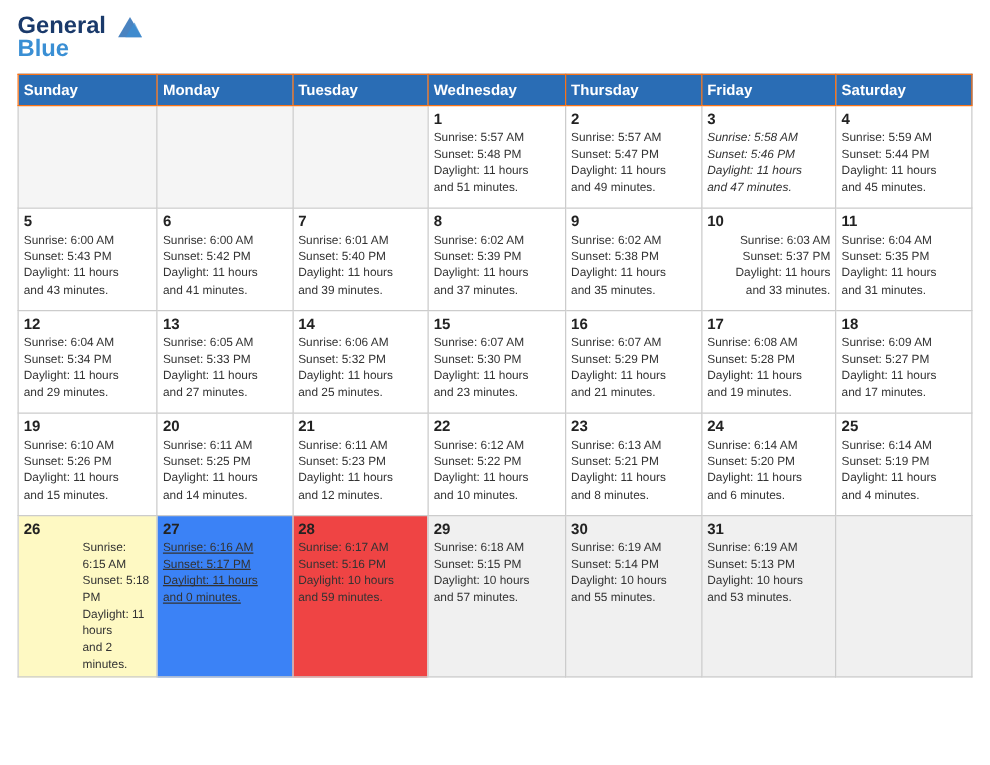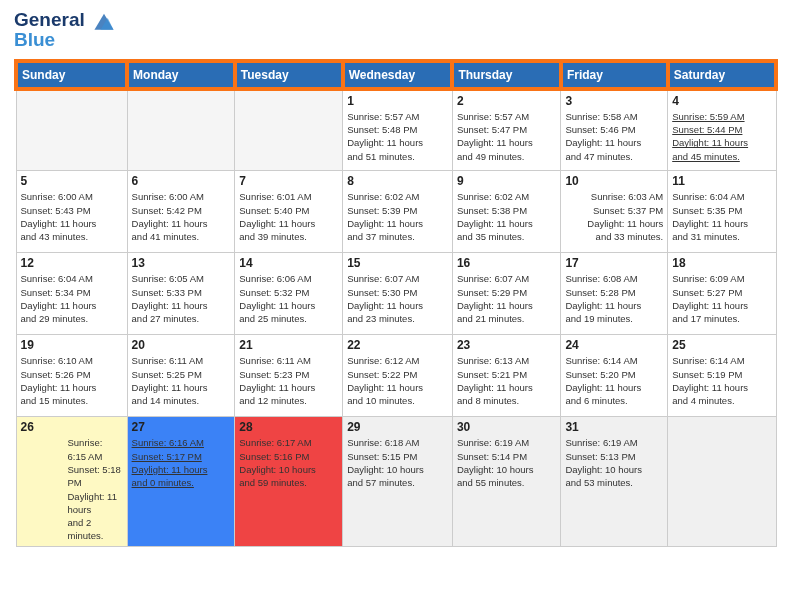--- a/index.html
+++ b/index.html
@@ -46,21 +46,21 @@
       width: 100%;
       border-collapse: collapse;
     }
     .calendar th {
       background: #2a6db5;
       color: #fff;
       font-size: 12px;
       font-weight: bold;
       padding: 5px 4px;
       text-align: left;
-      border: 4px solid #f97316;
+      border: 1px solid #f97316;
     }
     .calendar td {
       border: 1px solid #ccc;
       vertical-align: top;
       padding: 3px 4px;
       font-size: 10px;
       color: #333;
       width: 113px;
       height: 82px;
       background: #fff;
@@ -132,28 +132,28 @@
           </td>
           <td>
             <span class="day-num">2</span>
             <div class="day-info" style="white-space: pre-line;">Sunrise: 5:57 AM
 Sunset: 5:47 PM
 Daylight: 11 hours
 and 49 minutes.</div>
           </td>
           <td>
             <span class="day-num">3</span>
-            <div class="day-info" style="white-space: pre-line;">Sunrise: 5:58 AM
+            <div class="day-info" style="white-space: pre-line; font-style: italic;">Sunrise: 5:58 AM
 Sunset: 5:46 PM
 Daylight: 11 hours
 and 47 minutes.</div>
           </td>
           <td>
             <span class="day-num">4</span>
-            <div class="day-info" style="white-space: pre-line; text-decoration: underline;">Sunrise: 5:59 AM
+            <div class="day-info" style="white-space: pre-line;">Sunrise: 5:59 AM
 Sunset: 5:44 PM
 Daylight: 11 hours
 and 45 minutes.</div>
           </td>
         </tr>
         <tr>
           <td>
             <span class="day-num">5</span>
             <div class="day-info" style="white-space: pre-line;">Sunrise: 6:00 AM
 Sunset: 5:43 PM

